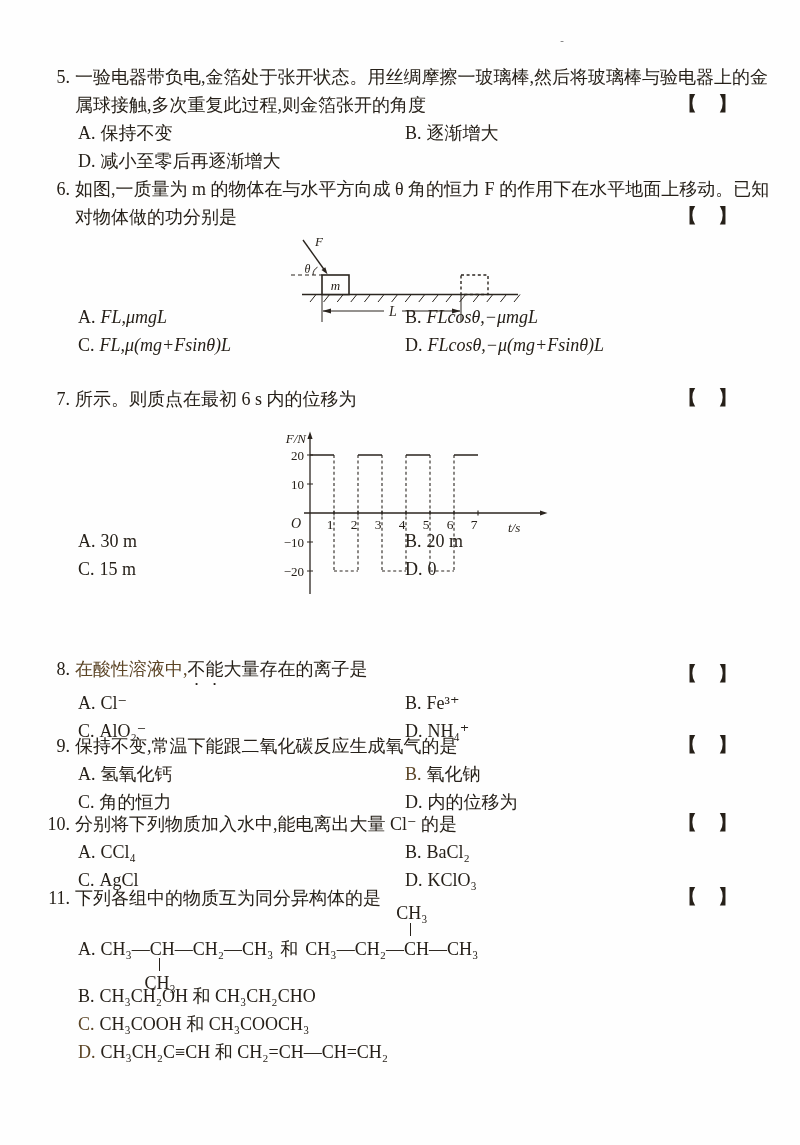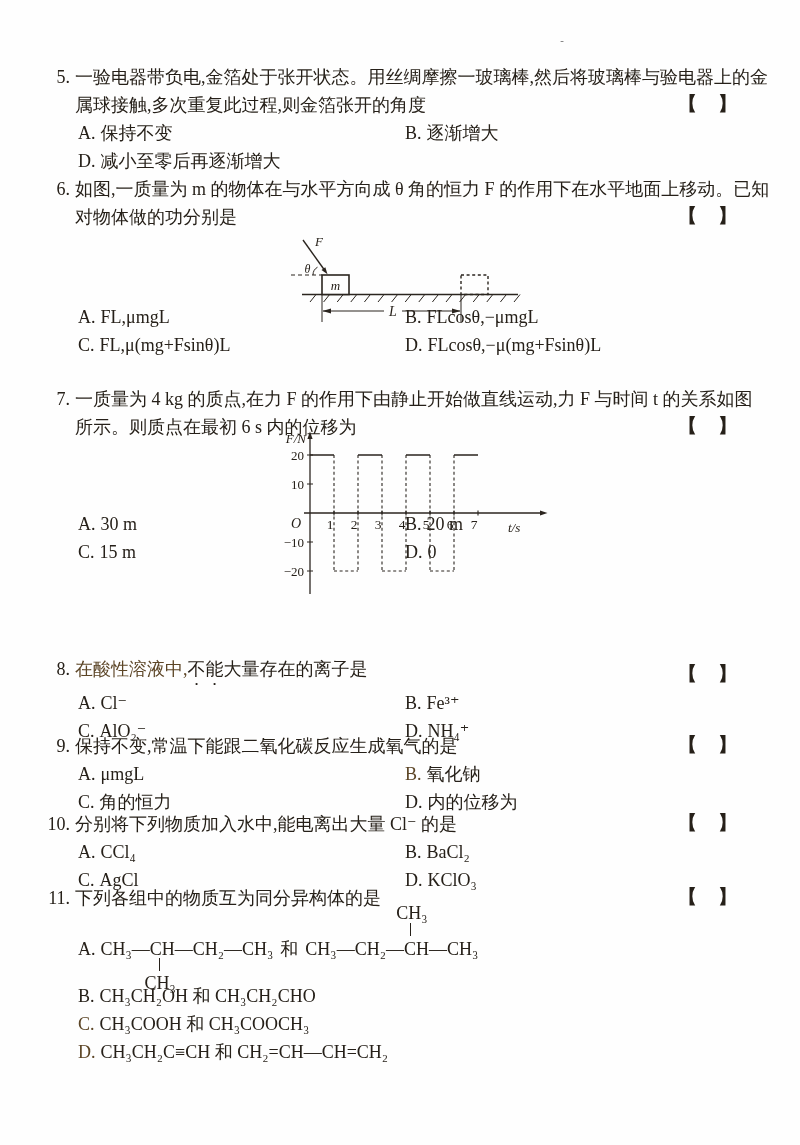--- a/index.html
+++ b/index.html
@@ -6,21 +6,21 @@
   .page{position:relative;width:800px;height:1145px;background:#fefefe;overflow:hidden;
         color:#262019;font-family:"Liberation Serif","DejaVu Serif",serif;font-size:18px;}
   .q{position:absolute;left:0;width:800px;}
   .stem{position:relative;line-height:28px;padding-left:75px;}
   .sline{line-height:28px;white-space:nowrap;}
   .qnum{position:absolute;left:0;top:0;width:70px;text-align:right;}
   .bracket{position:absolute;right:62px;bottom:1px;font-weight:bold;font-size:19px;letter-spacing:1px;}
   .opts{display:grid;grid-template-columns:327px auto;justify-content:start;padding-left:78px;line-height:28px;}
   .opt{white-space:nowrap;}
   .olabel{margin-right:5px;}
-  .math{text-align:right;}
+  .math{font-style:italic;text-align:right;}
   .optline{padding-left:78px;line-height:28px;white-space:nowrap;}
   .emph{-webkit-text-emphasis:filled dot;-webkit-text-emphasis-position:under right;
         text-emphasis:filled dot;text-emphasis-position:under right;}
   .tint{color:#5c4526;}
   .topmark{position:absolute;left:560px;top:34px;color:#666;font-size:11px;transform:rotate(-6deg);}
   
   .structrow{position:relative;padding-left:78px;margin-top:24px;height:26px;line-height:26px;white-space:nowrap;}
   .struct{position:relative;display:inline-block;}
   .and{margin:0 7px;}
   .brtop{position:absolute;top:-36px;left:91px;}
@@ -28,21 +28,21 @@
   .brbot{position:absolute;top:34px;left:44px;}
   .bondbot{position:absolute;top:22px;left:58px;height:13px;width:0;border-left:1.4px solid #262019;}
   .m32{margin-top:20px;}
   
   .fig{position:absolute;}
   .fig6{left:288px;top:60px;width:240px;height:92px;}
   .fig7{left:262px;top:43px;width:300px;height:172px;}
   svg text{fill:#262019;font-family:"Liberation Serif","DejaVu Serif",serif;}
   .it{font-style:italic;}
   .optsgap6{margin-top:72px;}
-  .optsgap7{margin-top:69px;}
+  .optsgap7{margin-top:114px;}
 </style>
 </head>
 <body>
 
 <div class="page">
 
   <span class="topmark">-</span>
 
   <section class="q" style="top:63px">
     <div class="stem">
@@ -89,21 +89,20 @@
       <div class="opt"><span class="olabel">A.</span><span class="otext math">FL,μmgL</span></div>
       <div class="opt"><span class="olabel">B.</span><span class="otext math">FLcosθ,−μmgL</span></div>
       <div class="opt"><span class="olabel">C.</span><span class="otext math">FL,μ(mg+Fsinθ)L</span></div>
       <div class="opt"><span class="olabel">D.</span><span class="otext math">FLcosθ,−μ(mg+Fsinθ)L</span></div>
     </div>
   </section>
 
   <section class="q" style="top:385px">
     <div class="stem">
       <span class="qnum">7.</span>
-      <div class="sline">一质量为 4 kg 的质点,在力 F 的作用下由静止开始做直线运动,力 F 与时间 t 的关系如图</div>
       <div class="sline">所示。则质点在最初 6 s 内的位移为</div>
       <span class="bracket">【　】</span>
     </div>
     <svg class="fig fig7" viewBox="0 0 300 172">
       <line x1="48" y1="166" x2="48" y2="9" stroke="#2b251f" stroke-width="1.3"></line>
       <polygon points="48,3.5 45.4,11 50.6,11" fill="#2b251f"></polygon>
       <line x1="42" y1="85" x2="281" y2="85" stroke="#2b251f" stroke-width="1.3"></line>
       <polygon points="285.5,85 278,82.4 278,87.6" fill="#2b251f"></polygon>
       <path d="M45 27H51M45 56H51M45 114H51M45 143H51" stroke="#2b251f" stroke-width="1.2"></path>
       <path d="M72 82.5V87.5M96 82.5V87.5M120 82.5V87.5M144 82.5V87.5M168 82.5V87.5M192 82.5V87.5M216 82.5V87.5" stroke="#2b251f" stroke-width="1.1"></path>
@@ -147,21 +146,21 @@
     </div>
   </section>
 
   <section class="q" style="top:732px">
     <div class="stem">
       <span class="qnum">9.</span>
       <div class="sline">保持不变,常温下能跟二氧化碳反应生成氧气的是</div>
       <span class="bracket">【　】</span>
     </div>
     <div class="opts">
-      <div class="opt"><span class="olabel">A.</span><span class="otext">μmgL</span></div>
+      <div class="opt"><span class="olabel">A.</span><span class="otext">氢氧化钙</span></div>
       <div class="opt"><span class="olabel tint">B.</span><span class="otext">氧化钠</span></div>
       <div class="opt"><span class="olabel">C.</span><span class="otext">角的恒力</span></div>
       <div class="opt"><span class="olabel">D.</span><span class="otext">内的位移为</span></div>
     </div>
   </section>
 
   <section class="q" style="top:810px">
     <div class="stem">
       <span class="qnum">10.</span>
       <div class="sline">分别将下列物质加入水中,能电离出大量 Cl⁻ 的是</div>

